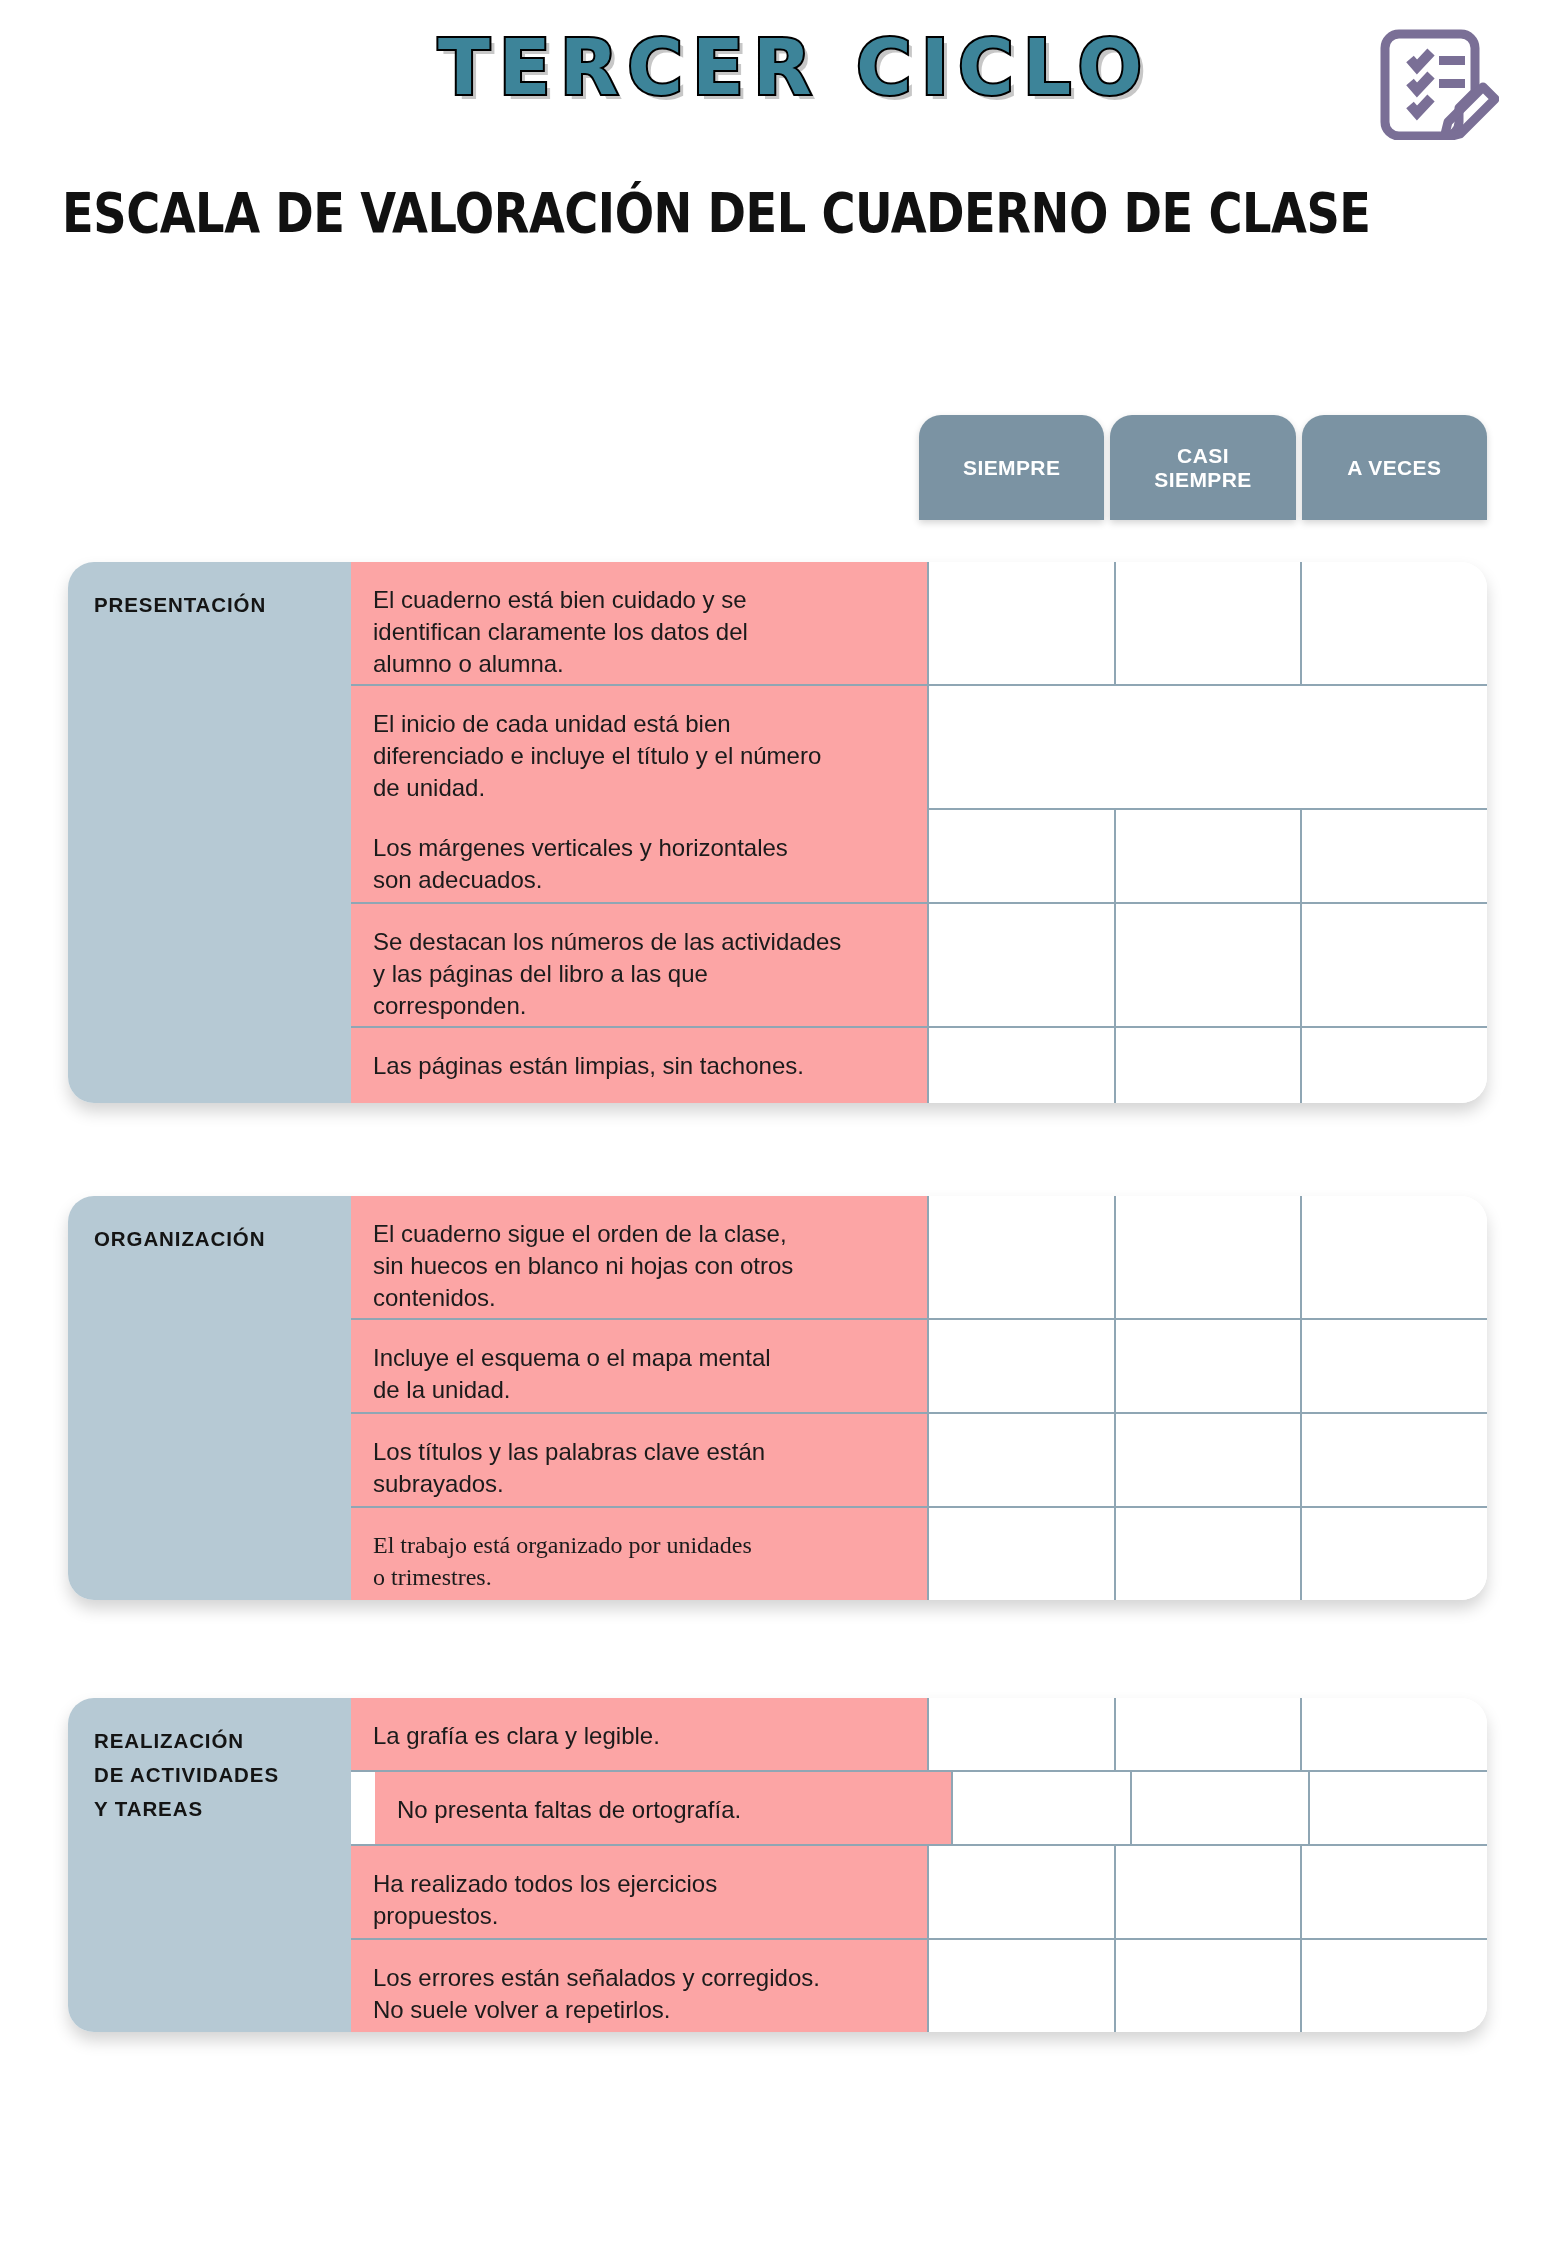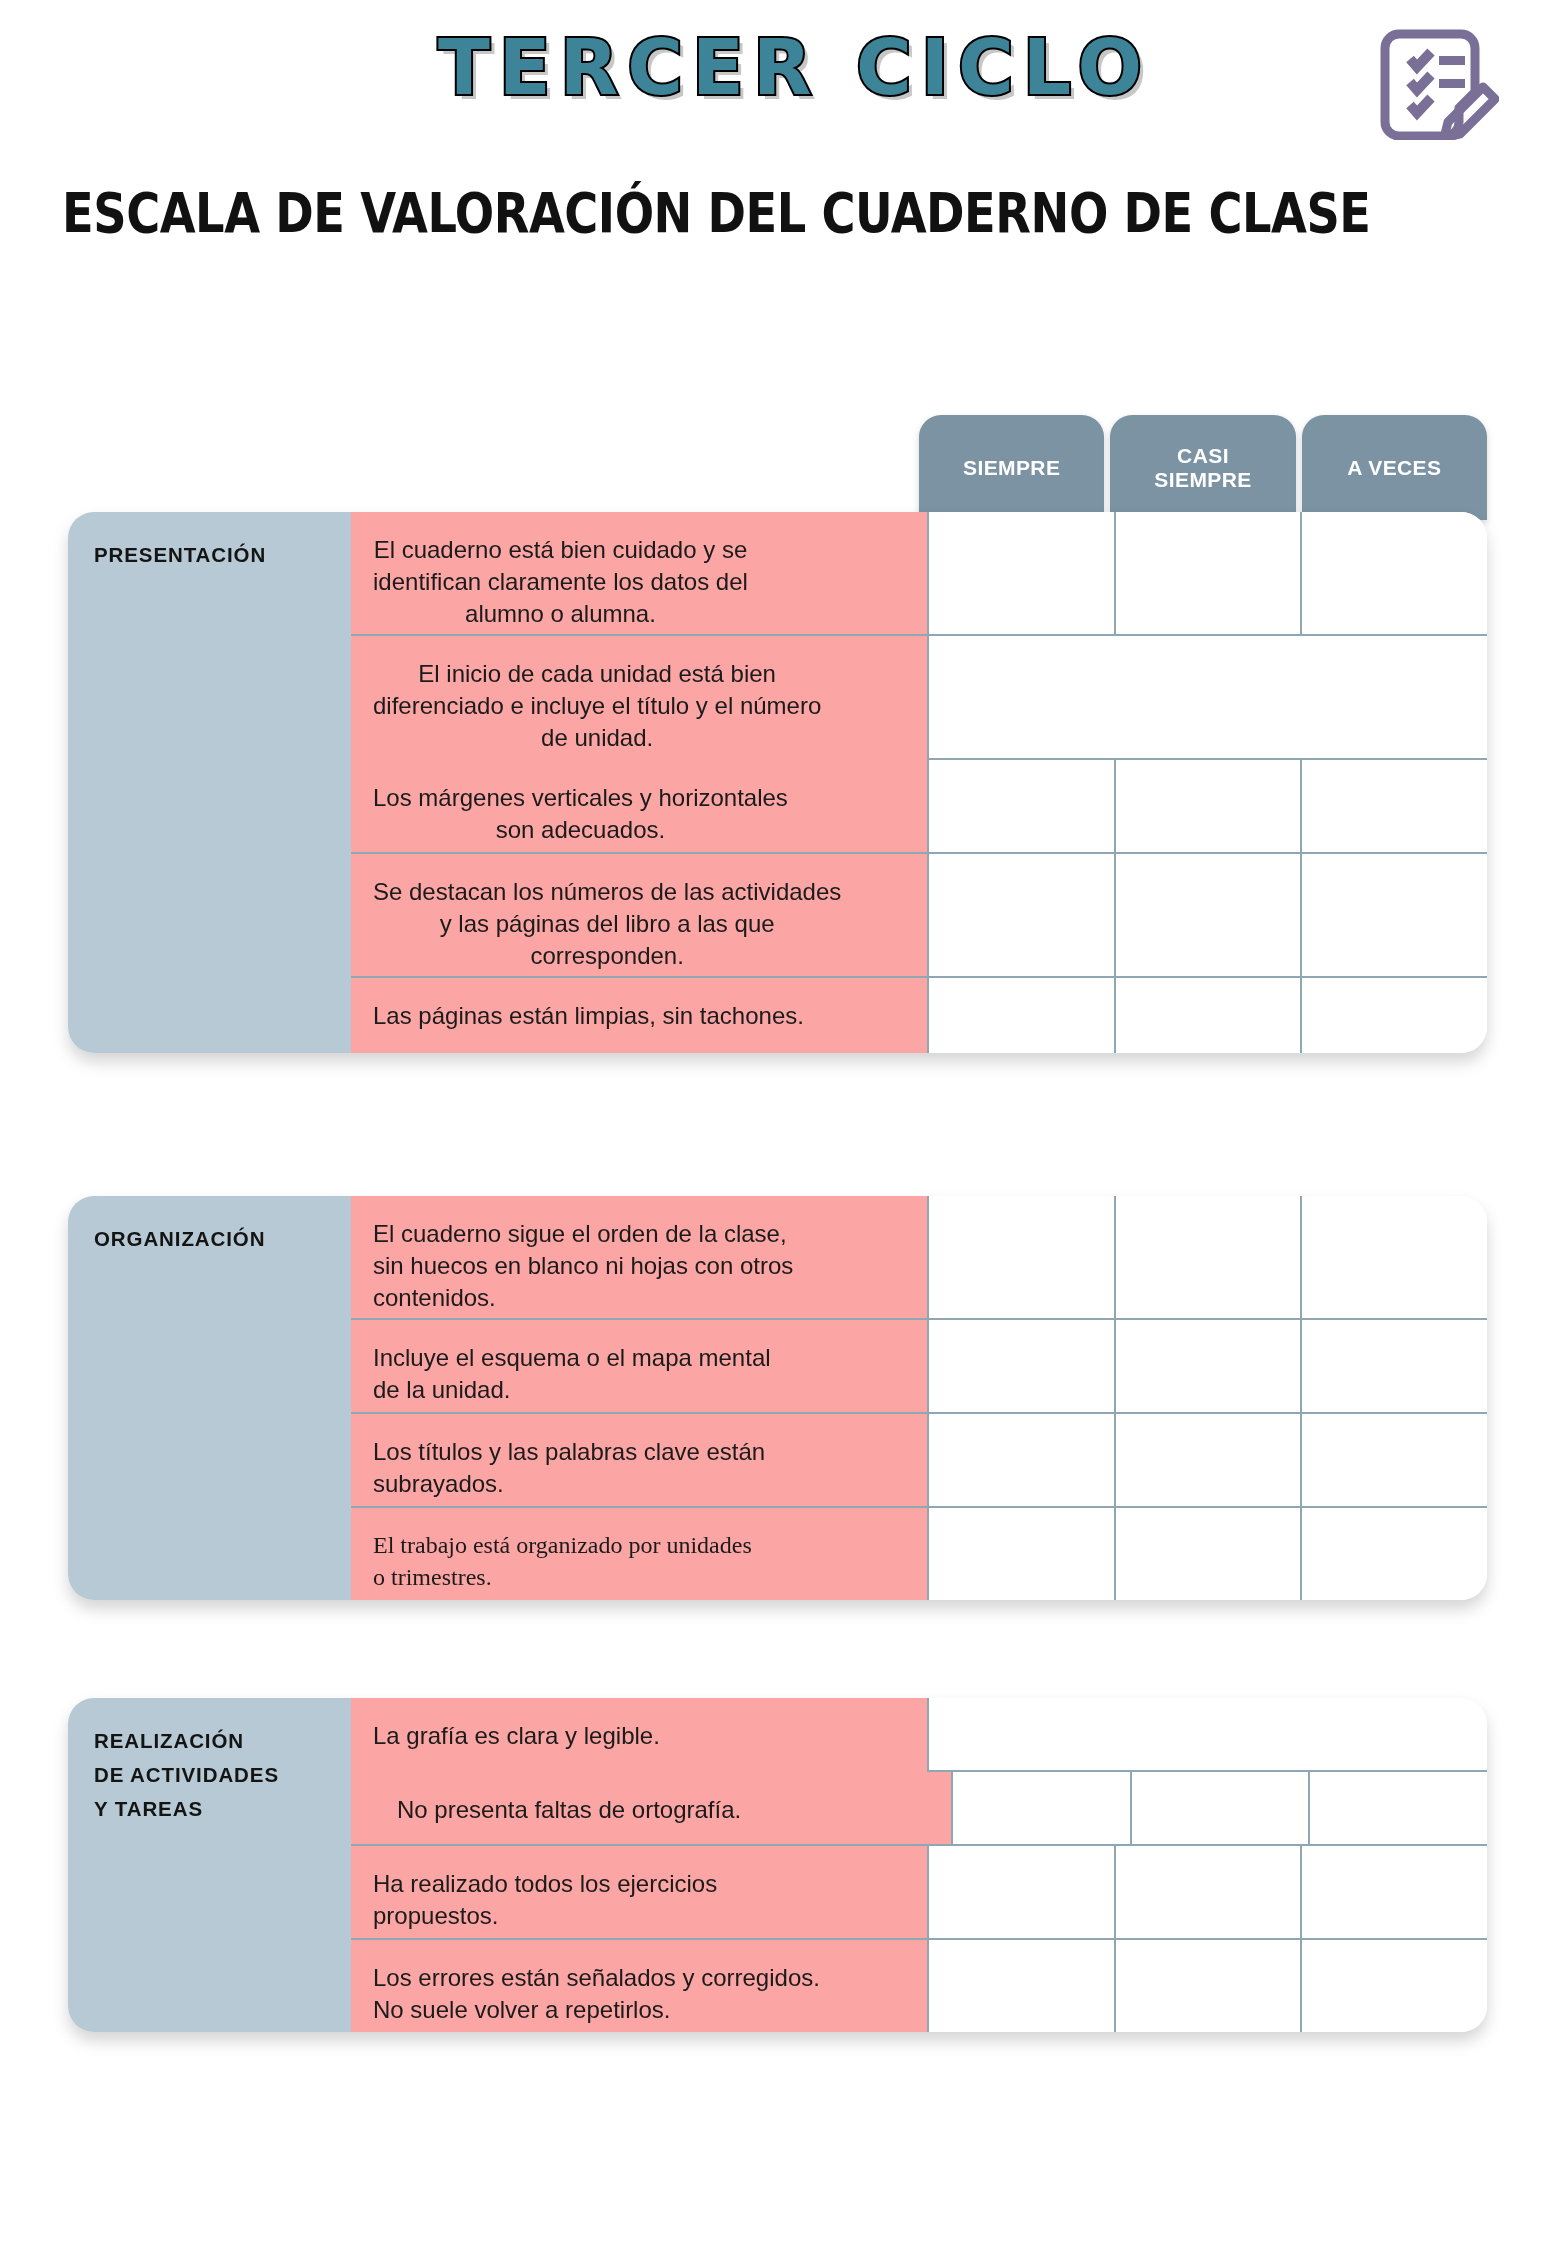--- a/index.html
+++ b/index.html
@@ -180,21 +180,21 @@
 </div>
 
 <div id="scale-header">
   <div class="scale-tab">SIEMPRE</div>
   <div class="scale-tab">CASI
 SIEMPRE</div>
   <div class="scale-tab">A VECES</div>
 </div>
 
 <div id="sheet">
-    <div class="section" style="top: 512px; text-align: center;">
+    <div class="section" style="top: 562px;">
       <div class="cat-cell">
         <div class="cat-label">PRESENTACIÓN</div>
       </div>
       <div class="rows">
         <div class="row" style="height: 122px;">
           <div class="stmt">El cuaderno está bien cuidado y se
 identifican claramente los datos del
 alumno o alumna.</div>
           <div class="mark"></div>
           <div class="mark"></div>
@@ -267,21 +267,21 @@
         </div>
       </div>
     </div>
     <div class="section" style="top: 1698px;">
       <div class="cat-cell">
         <div class="cat-label">REALIZACIÓN
 DE ACTIVIDADES
 Y TAREAS</div>
       </div>
       <div class="rows">
-        <div class="row" style="height: 72px; flex-direction: column;">
+        <div class="row" style="height: 72px;">
           <div class="stmt">La grafía es clara y legible.</div>
           <div class="mark"></div>
           <div class="mark"></div>
           <div class="mark"></div>
         </div>
         <div class="row" style="height: 72px; padding-left: 24px;">
           <div class="stmt">No presenta faltas de ortografía.</div>
           <div class="mark"></div>
           <div class="mark"></div>
           <div class="mark"></div>

